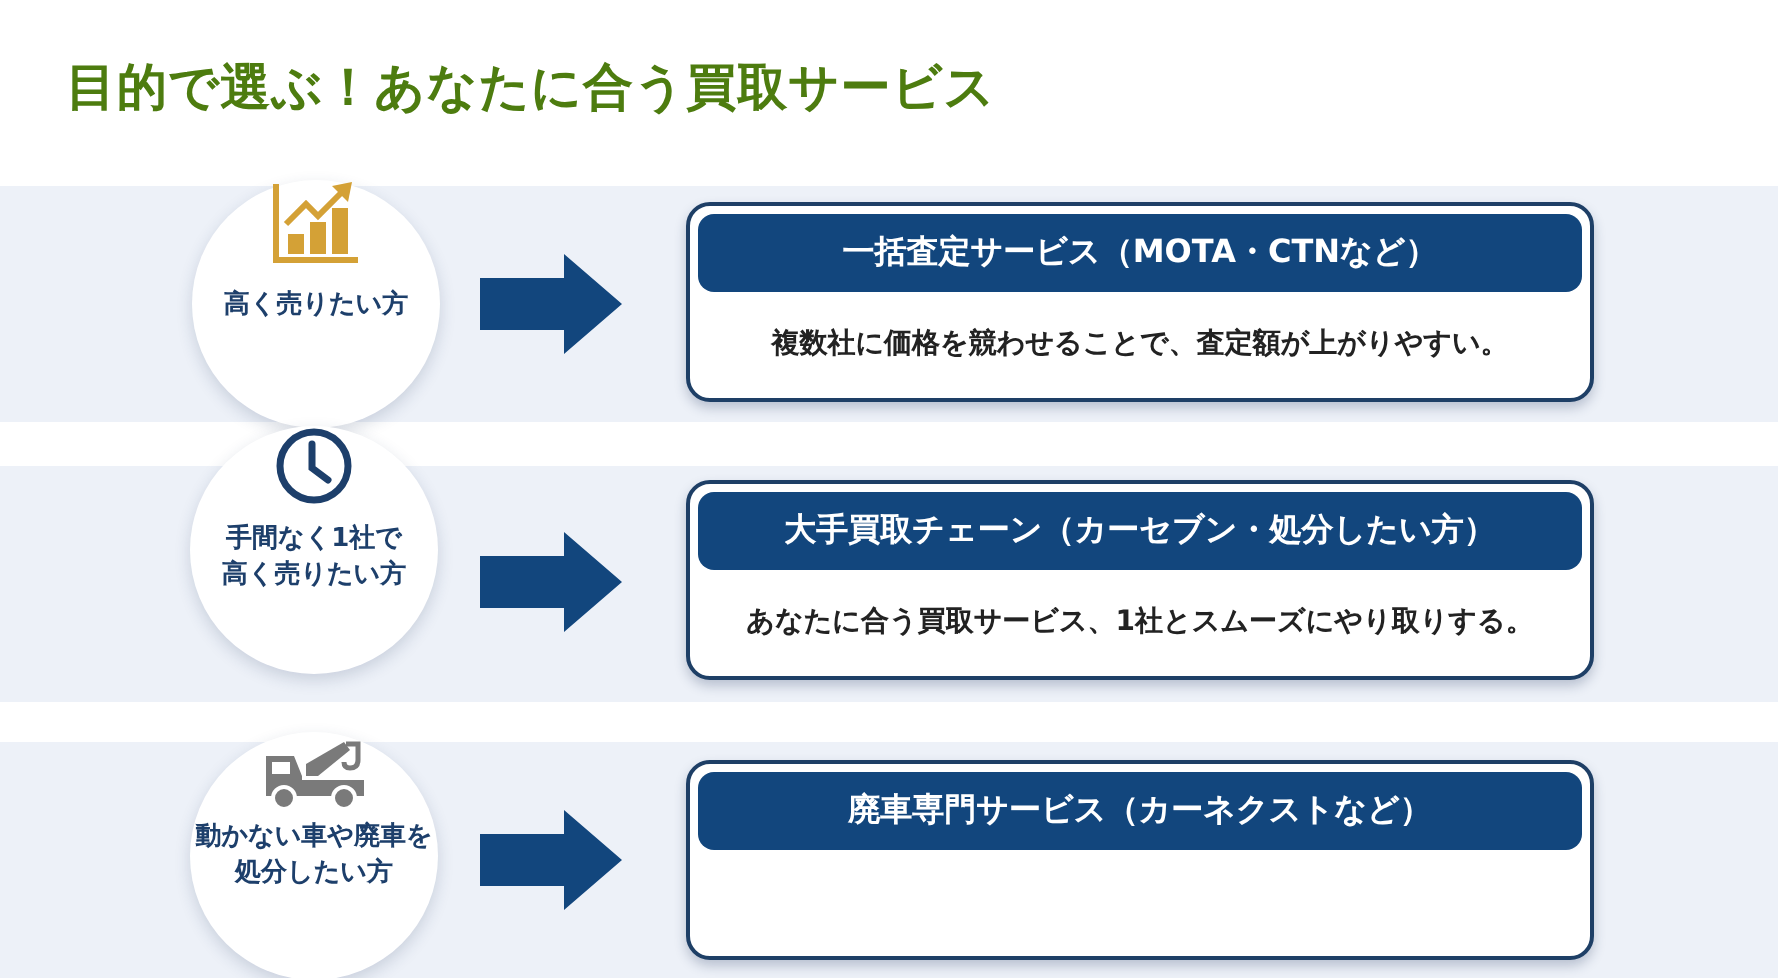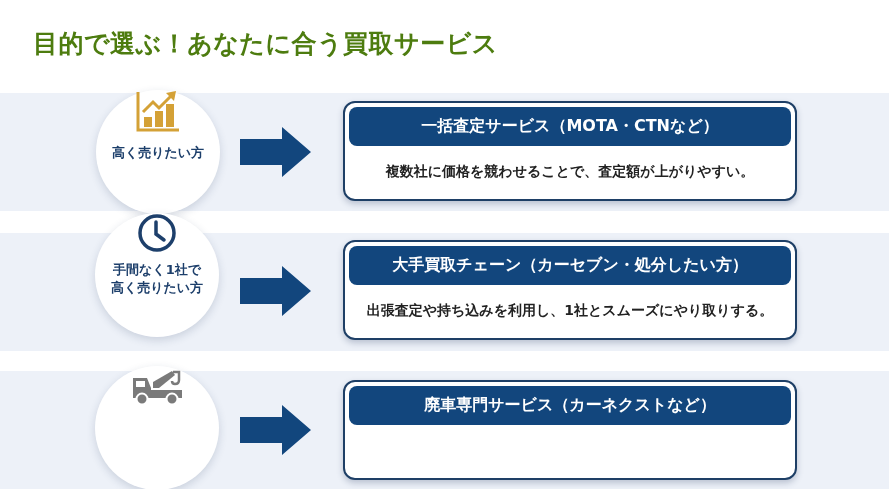--- a/index.html
+++ b/index.html
@@ -87,33 +87,37 @@
   <div class="label" style="margin-top:8px;">
     <div>手間なく1社で</div>
     <div>高く売りたい方</div>
   </div>
 </div>
 <svg class="arrow" style="left:240px; top:266px;" viewBox="0 0 72 50">
   <polygon points="0,12 42,12 42,0 71,25 42,50 42,38 0,38" fill="#12467d"></polygon>
 </svg>
 <div class="card" style="top:240px;">
   <div class="head">大手買取チェーン（カーセブン・処分したい方）</div>
-  <div class="desc">出張査定や持ち込みを利用し、1社とスムーズにやり取りする。</div>
+  <div class="desc">あなたに合う買取サービス、1社とスムーズにやり取りする。</div>
 </div>
 
 <div class="band b3"></div>
 <div class="circle" style="left:83px; top:366px;">
   <svg class="icon" width="56" height="40" viewBox="0 0 56 40">
     <path d="M4 12 H18 L22 22 V32 H4 Z" fill="#7a7a7a"></path>
     <rect x="7" y="15" width="9" height="6" fill="#ffffff"></rect>
     <rect x="20" y="24" width="33" height="8" fill="#7a7a7a"></rect>
     <polygon points="24,22 24,16 43,5 46,9 30,22" fill="#7a7a7a"></polygon>
     <path d="M44 6 L50 6 L50 14 Q50 18 46 18 Q43 18 43 15" fill="none" stroke="#7a7a7a" stroke-width="2.5"></path>
     <circle cx="13" cy="33" r="5.5" fill="#7a7a7a" stroke="#ffffff" stroke-width="2"></circle>
     <circle cx="43" cy="33" r="5.5" fill="#7a7a7a" stroke="#ffffff" stroke-width="2"></circle>
   </svg>
+  <div class="label" style="margin-top:4px;">
+    <div>動かない車や廃車を</div>
+    <div>処分したい方</div>
+  </div>
 </div>
 <svg class="arrow" style="left:240px; top:405px;" viewBox="0 0 72 50">
   <polygon points="0,12 42,12 42,0 71,25 42,50 42,38 0,38" fill="#12467d"></polygon>
 </svg>
 <div class="card" style="top:380px;text-align:right;">
   <div class="head">廃車専門サービス（カーネクストなど）</div>
 </div>
 
 </body></html>

